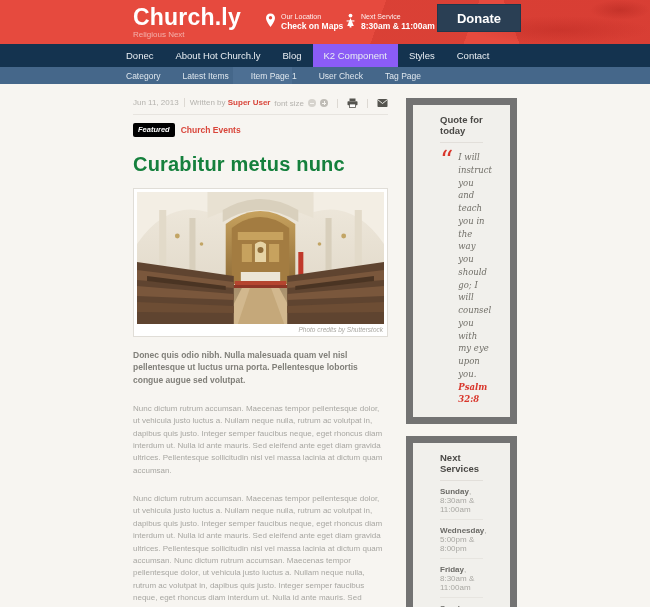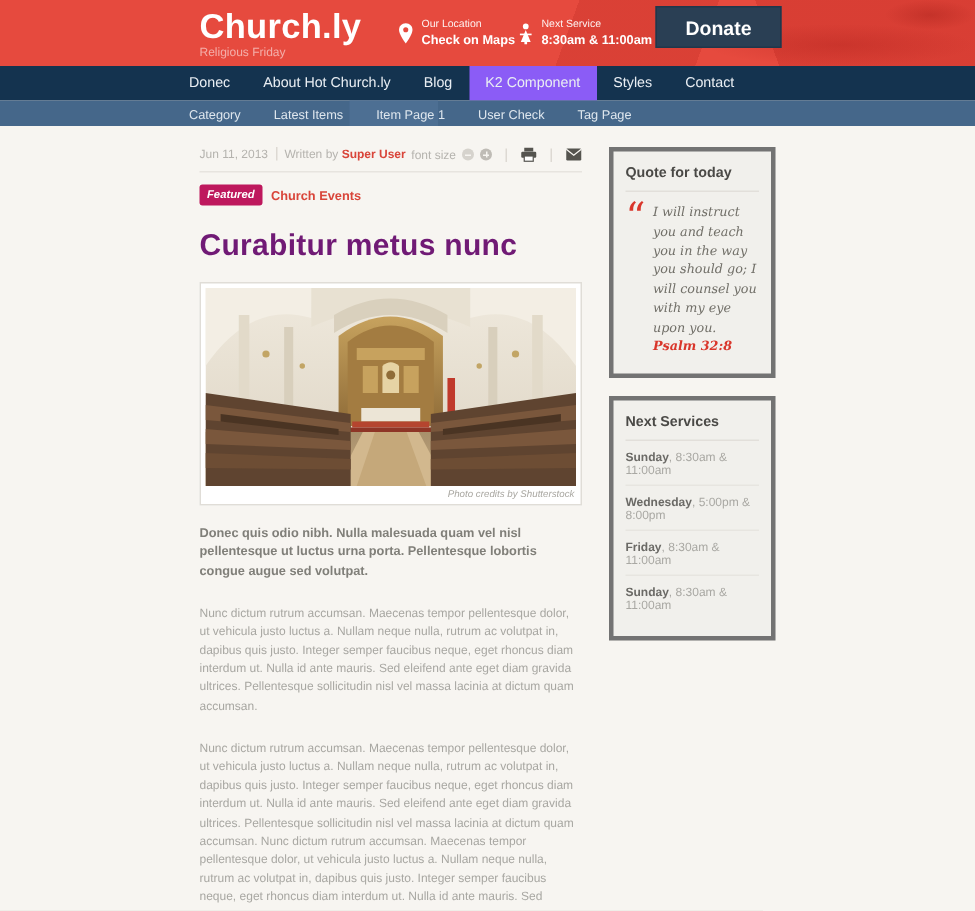--- a/index.html
+++ b/index.html
@@ -13,21 +13,21 @@
     background:
       radial-gradient(closest-side at 560px 30px, rgba(170,30,25,.30), transparent),
       radial-gradient(closest-side at 620px 10px, rgba(160,28,22,.35), transparent),
       linear-gradient(110deg, transparent 58%, rgba(190,42,34,.30) 58%, rgba(190,42,34,.30) 72%, transparent 72%),
       linear-gradient(70deg, transparent 78%, rgba(200,48,40,.45) 78%),
       #e64a3e;
   }
   .logo { position:absolute; left:133px; top:6px; color:#fff; }
   .logo .name { font-size:23px; font-weight:bold; letter-spacing:.2px; line-height:23px; }
   .logo .tag { font-size:8px; color:rgba(255,255,255,.55); margin-top:1px; }
-  .hblock { position:absolute; top:12px; color:#fff; display:flex; align-items:center; gap:5px; }
+  .hblock { position:absolute; top:12px; color:#fff; display:flex; align-items:flex-start; gap:5px; }
   .hblock .lbl { font-size:7px; color:rgba(255,255,255,.92); line-height:9px; }
   .hblock .val { font-size:8.5px; font-weight:bold; line-height:10px; }
   .hb-loc { left:265px; } .hb-srv { left:345px; }
   .hicon { width:11px; height:15px; flex:0 0 auto; margin-top:1px; }
   .donate {
     position:absolute; left:437px; top:4px; width:84px; height:28px;
     background:#2a3f54; border:1px solid #20374b; color:#fff;
     font-family:"Liberation Sans",sans-serif; font-size:13px; font-weight:bold;
     display:flex; align-items:center; justify-content:center; cursor:pointer;
   }
@@ -52,55 +52,55 @@
   .meta .sep { width:1px; height:9px; background:#ddd9d3; margin:0 5px; }
   .meta a.red { color:#d9453a; font-weight:bold; text-decoration:none; cursor:pointer; }
   .meta .right { margin-left:auto; display:flex; align-items:center; gap:4px; }
   .fs-circle { width:8px; height:8px; border-radius:50%; background:#d6d3cd; display:inline-block; position:relative; cursor:pointer; }
   .fs-circle.plus { background:#bfbcb6; }
   .fs-circle::after { content:""; position:absolute; left:2px; top:3.5px; width:4px; height:1px; background:#f7f5f1; }
   .fs-circle.plus::before { content:""; position:absolute; left:3.5px; top:2px; width:1px; height:4px; background:#f7f5f1; }
   .micon { width:11px; height:10px; cursor:pointer; }
 
   .badges { display:flex; align-items:center; gap:6px; margin-top:8px; }
-  .badge-featured { background:#be185d; color:#fff; font-size:7.5px; font-weight:bold; font-style:italic; padding:2px 5px 2.5px; border-radius:2px; }
+  .badge-featured { background:#000000; color:#fff; font-size:7.5px; font-weight:bold; font-style:italic; padding:2px 5px 2.5px; border-radius:2px; }
   .cat-link { color:#d9453a; font-size:8.5px; font-weight:bold; text-decoration:none; cursor:pointer; }
 
-  h1.title { color:#701a75; font-size:20px; font-weight:bold; margin-top:16px; letter-spacing:.2px; }
+  h1.title { color:#15803d; font-size:20px; font-weight:bold; margin-top:16px; letter-spacing:.2px; }
 
   
   .imgframe { margin-top:12px; background:#fff; border:1px solid #e0ddd7; padding:3px 3px 1px; }
   .imgframe svg.photo { display:block; width:100%; height:132px; }
   .caption { text-align:right; font-size:6.5px; font-style:italic; color:#a9a7a1; padding:2px 1px 2px; }
 
   .lead { margin-top:12px; font-size:8.5px; font-weight:bold; color:#807f79; line-height:1.5; }
   .para { margin-top:16px; font-size:8px; color:#a8a7a2; line-height:1.55; }
 
   
-  .sbox { background:#f1f0ec; border:3px solid #737373; padding:9px 8px 11px; }
+  .sbox { background:#f1f0ec; border:7px solid #737373; padding:9px 27px 11px; }
   .sbox + .sbox { margin-top:12px; }
   .sbox h3 { font-size:9.5px; color:#4a4946; font-weight:bold; padding-bottom:6px; border-bottom:1px solid #e2dfda; }
   .quote-body { margin-top:8px; display:flex; gap:5px; }
   .qmark { color:#d9362b; font-family:"DejaVu Serif",serif; font-size:26px; line-height:18px; flex:0 0 auto; }
   .qtext { font-family:"DejaVu Serif",serif; font-style:italic; font-size:8.5px; color:#716f68; line-height:1.5; }
   .qref { color:#d9362b; font-weight:bold; }
   .svc-row { font-size:8px; padding:6px 0 5px; border-bottom:1px solid #e7e5e0; }
   .svc-row:last-child { border-bottom:none; }
   .svc-day { color:#6b6a66; font-weight:bold; }
   .svc-time { color:#a9a8a3; }
 </style>
 </head>
 <body>
 
 <div id="page">
 
   <div class="hdr">
     <div class="logo">
       <div class="name">Church.ly</div>
-      <div class="tag">Religious Friday</div>
+      <div class="tag">Religious Next</div>
     </div>
 
     <div class="hblock hb-loc">
       <svg class="hicon" viewBox="0 0 11 15">
         <path d="M5.5 0.5 C2.8 0.5 1 2.5 1 5 C1 8 5.5 14 5.5 14 C5.5 14 10 8 10 5 C10 2.5 8.2 0.5 5.5 0.5 Z" fill="#ffffff"></path>
         <circle cx="5.5" cy="4.8" r="1.7" fill="#e64a3e"></circle>
       </svg>
       <div>
         <div class="lbl">Our Location</div>
         <div class="val">Check on Maps</div>

